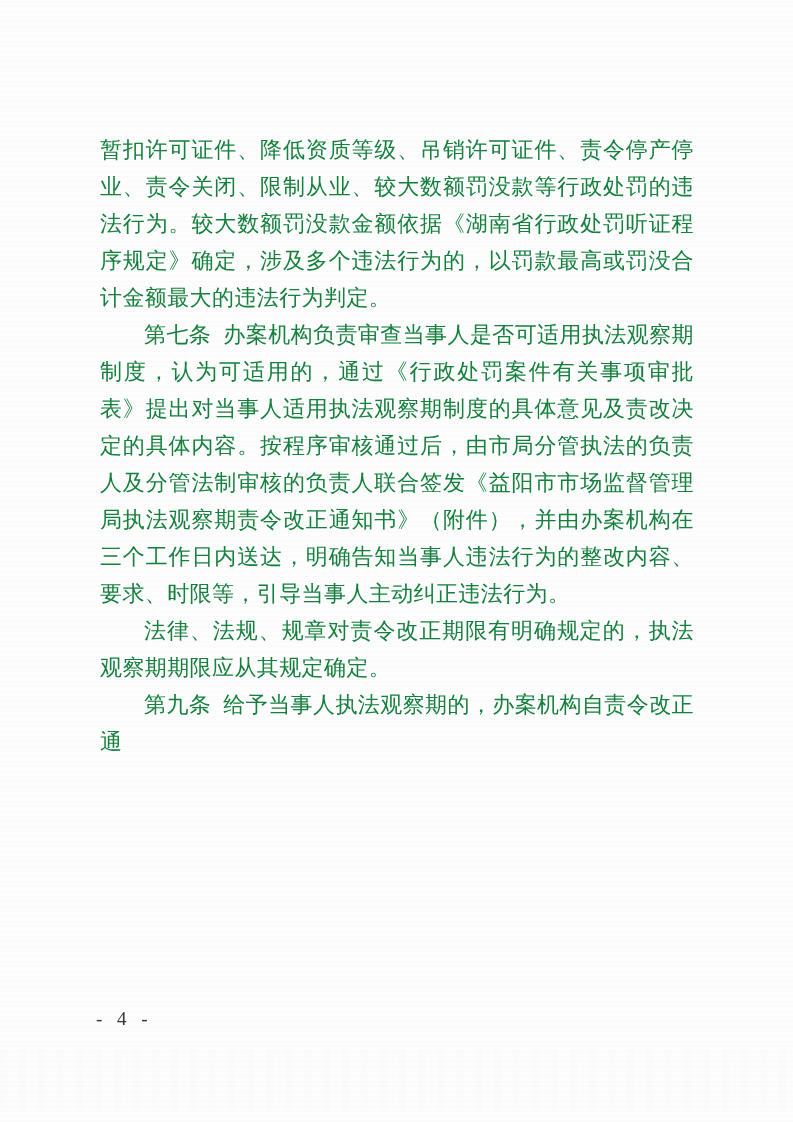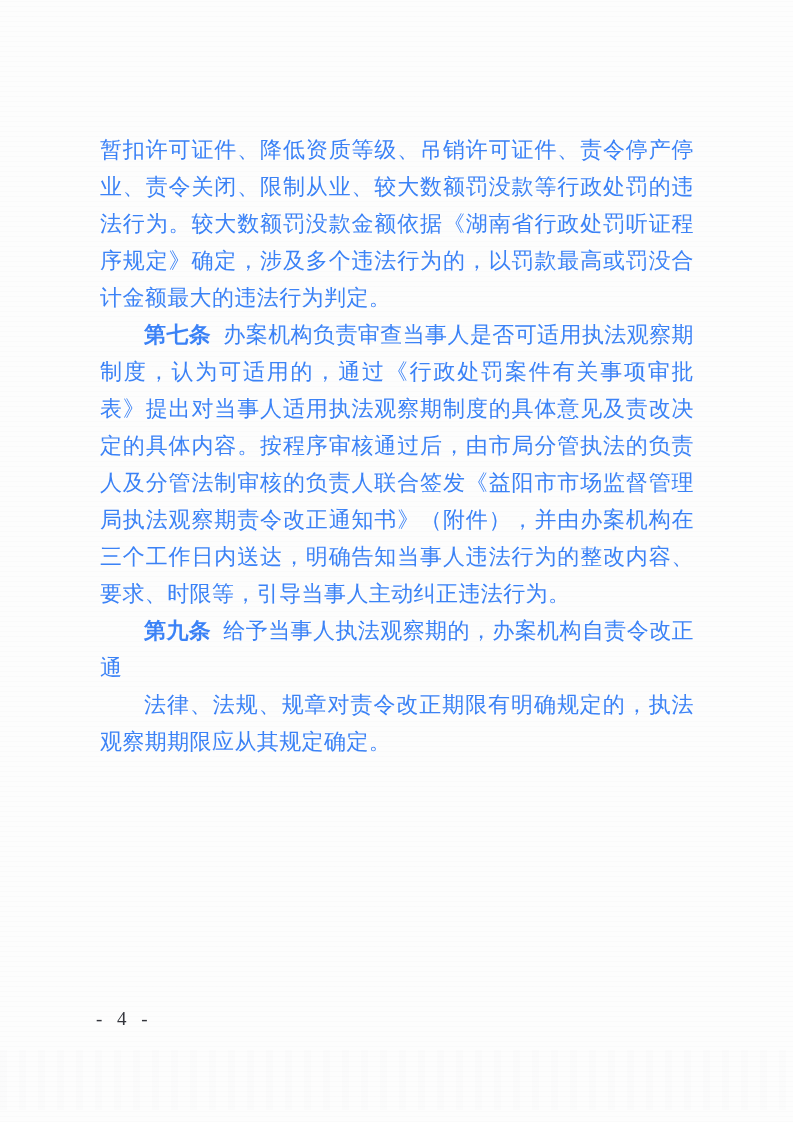--- a/index.html
+++ b/index.html
@@ -38,51 +38,51 @@
     background: repeating-linear-gradient(90deg,
       rgba(150,155,165,0.04) 0 7px, transparent 7px 19px);
     opacity: .5;
     pointer-events: none;
   }
   .content {
     position: absolute;
     left: 100px;
     top: 131px;
     width: 594px;
-    color: #3b82f6;
+    color: #15803d;
     font-size: 22px;
     line-height: 37px;
     text-align: justify;
     letter-spacing: 0.4px;
   }
   .para {
     margin: 0;
     padding: 0;
   }
   .para.indent {
     text-indent: 2em;
   }
   .lead {
-    font-weight: bold;
+    font-weight: normal;
     margin-right: 0.55em;
   }
   .page-number {
     position: absolute;
     left: 96px;
     top: 1008px;
     font-size: 19px;
     color: #33353c;
     letter-spacing: 5px;
     font-family: "Liberation Serif", "DejaVu Serif", serif;
   }
 </style>
 </head>
 <body>
 
 <div class="page">
   <div class="content">
       <p class="para"><span>暂扣许可证件、降低资质等级、吊销许可证件、责令停产停业、责令关闭、限制从业、较大数额罚没款等行政处罚的违法行为。较大数额罚没款金额依据《湖南省行政处罚听证程序规定》确定，涉及多个违法行为的，以罚款最高或罚没合计金额最大的违法行为判定。</span></p>
       <p class="para indent"><span class="lead">第七条</span><span>办案机构负责审查当事人是否可适用执法观察期制度，认为可适用的，通过《行政处罚案件有关事项审批表》提出对当事人适用执法观察期制度的具体意见及责改决定的具体内容。按程序审核通过后，由市局分管执法的负责人及分管法制审核的负责人联合签发《益阳市市场监督管理局执法观察期责令改正通知书》（附件），并由办案机构在三个工作日内送达，明确告知当事人违法行为的整改内容、要求、时限等，引导当事人主动纠正违法行为。</span></p>
+      <p class="para indent"><span>法律、法规、规章对责令改正期限有明确规定的，执法观察期期限应从其规定确定。</span></p>
       <p class="para indent"><span class="lead">第九条</span><span>给予当事人执法观察期的，办案机构自责令改正通</span></p>
-      <p class="para indent"><span>法律、法规、规章对责令改正期限有明确规定的，执法观察期期限应从其规定确定。</span></p>
     </div>
   <div class="page-number">- 4 -</div>
 </div>
 
 </body></html>

